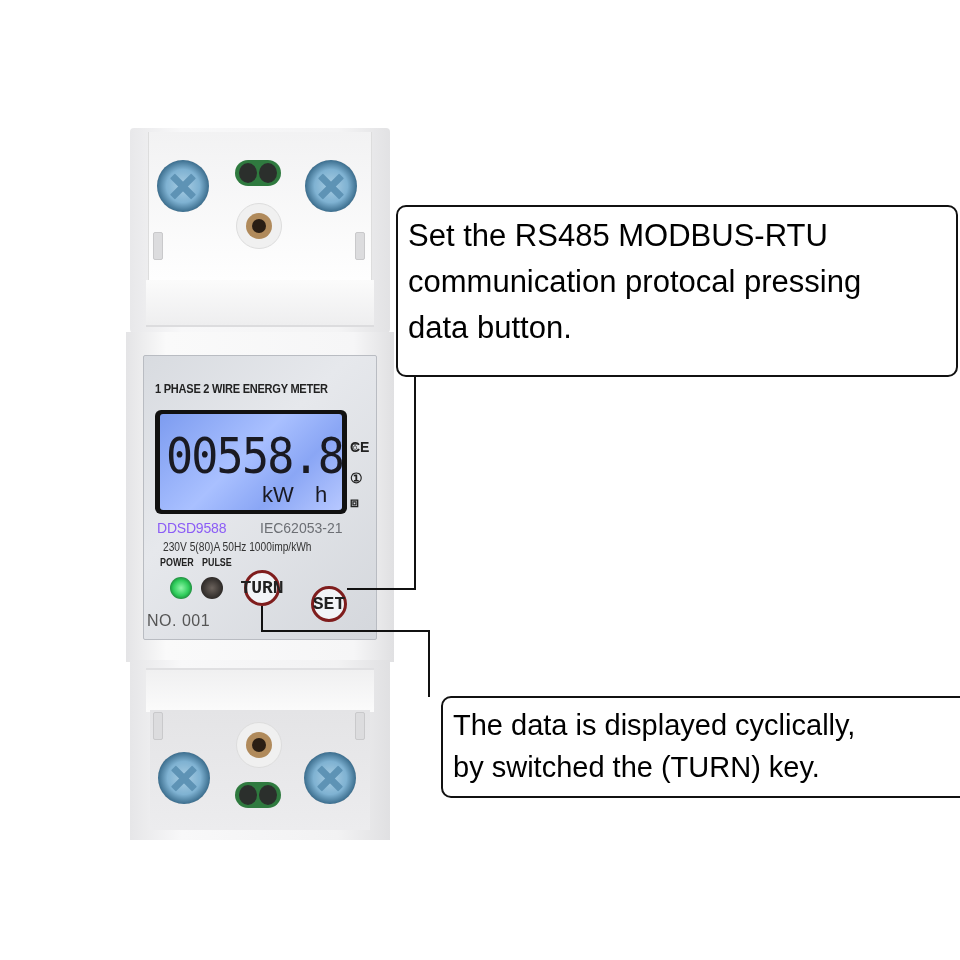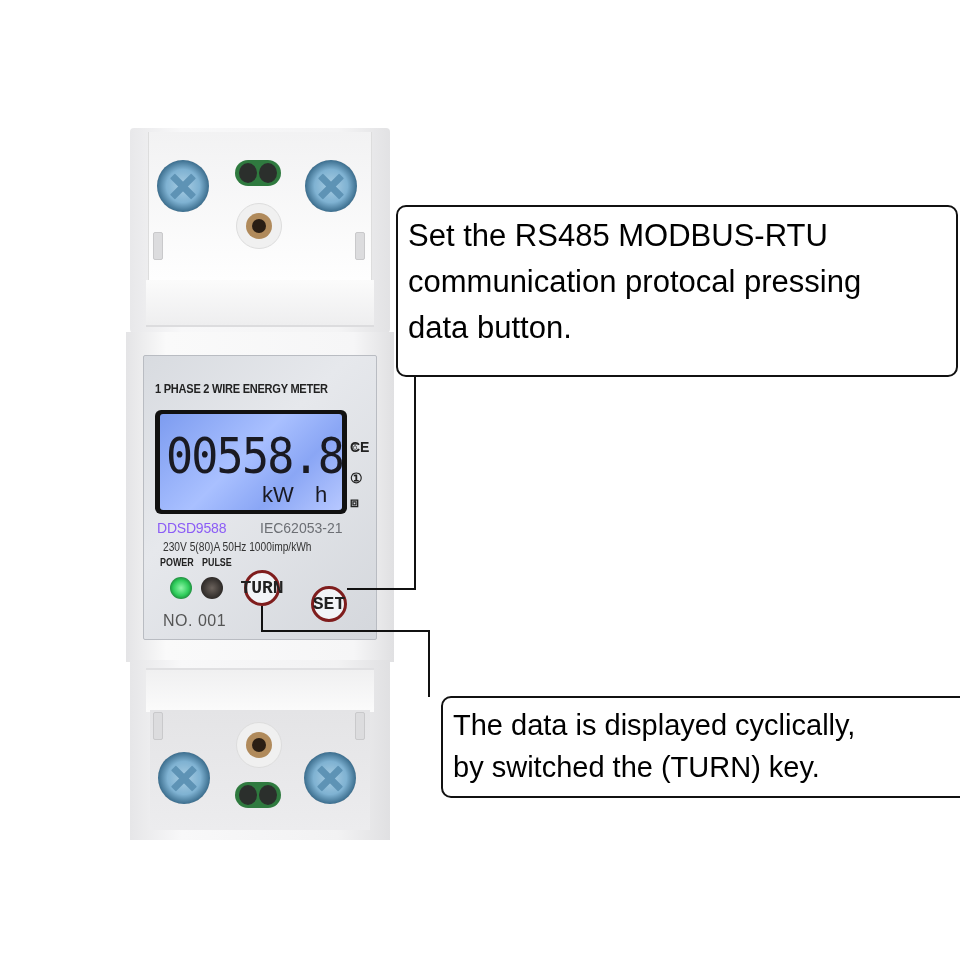--- a/index.html
+++ b/index.html
@@ -29,21 +29,21 @@
   .lcd-digits{left:166px;top:428px;font-family:"DejaVu Sans Mono",monospace;font-size:50px;color:#1a1a22;letter-spacing:-2px;transform:scaleX(0.9);transform-origin:left;line-height:56px;}
   .lcd-unit{left:262px;top:483px;font-size:22px;color:#1a1a22;line-height:24px;}
   .lcd-unit2{left:315px;top:483px;font-size:22px;color:#1a1a22;line-height:24px;}
   .sym{left:350px;font-size:14px;font-weight:bold;color:#222;}
   .model{left:157px;top:520px;font-size:14px;color:#8b5cf6;letter-spacing:-0.2px;}
   .iec{left:260px;top:520px;font-size:14px;color:#6c6f74;}
   .specs{left:163px;top:540px;font-size:12px;color:#333;white-space:nowrap;transform:scaleX(0.85);transform-origin:left;}
   .led-label{top:556px;font-size:10.5px;font-weight:bold;color:#222;transform:scaleX(0.85);transform-origin:left;}
   .led{width:22px;height:22px;border-radius:50%;}
   .btn{width:36px;height:36px;border-radius:50%;border:3px solid #7f1d1d;background:#f2f4f7;display:flex;align-items:center;justify-content:center;font-size:18px;font-weight:bold;color:#222;box-sizing:border-box;font-family:Liberation Mono, monospace;}
-  .serial{left:163px;top:612px;font-size:16px;color:#555;letter-spacing:0.5px;}
+  .serial{left:147px;top:612px;font-size:16px;color:#555;letter-spacing:0.5px;}
   .callout{border:2px solid #111;border-radius:10px;background:#fff;box-sizing:border-box;padding:6px 8px 0 10px;font-size:31px;line-height:46px;color:#000;white-space:nowrap;}
   .callout2{font-size:29px;line-height:42px;}
   .line{background:#111;}
 </style>
 </head>
 <body>
 
 <div class="abs meter-top"></div>
 <div class="abs meter-top-inner"></div>
 <div class="abs screw" style="left:157px;top:160px;">

